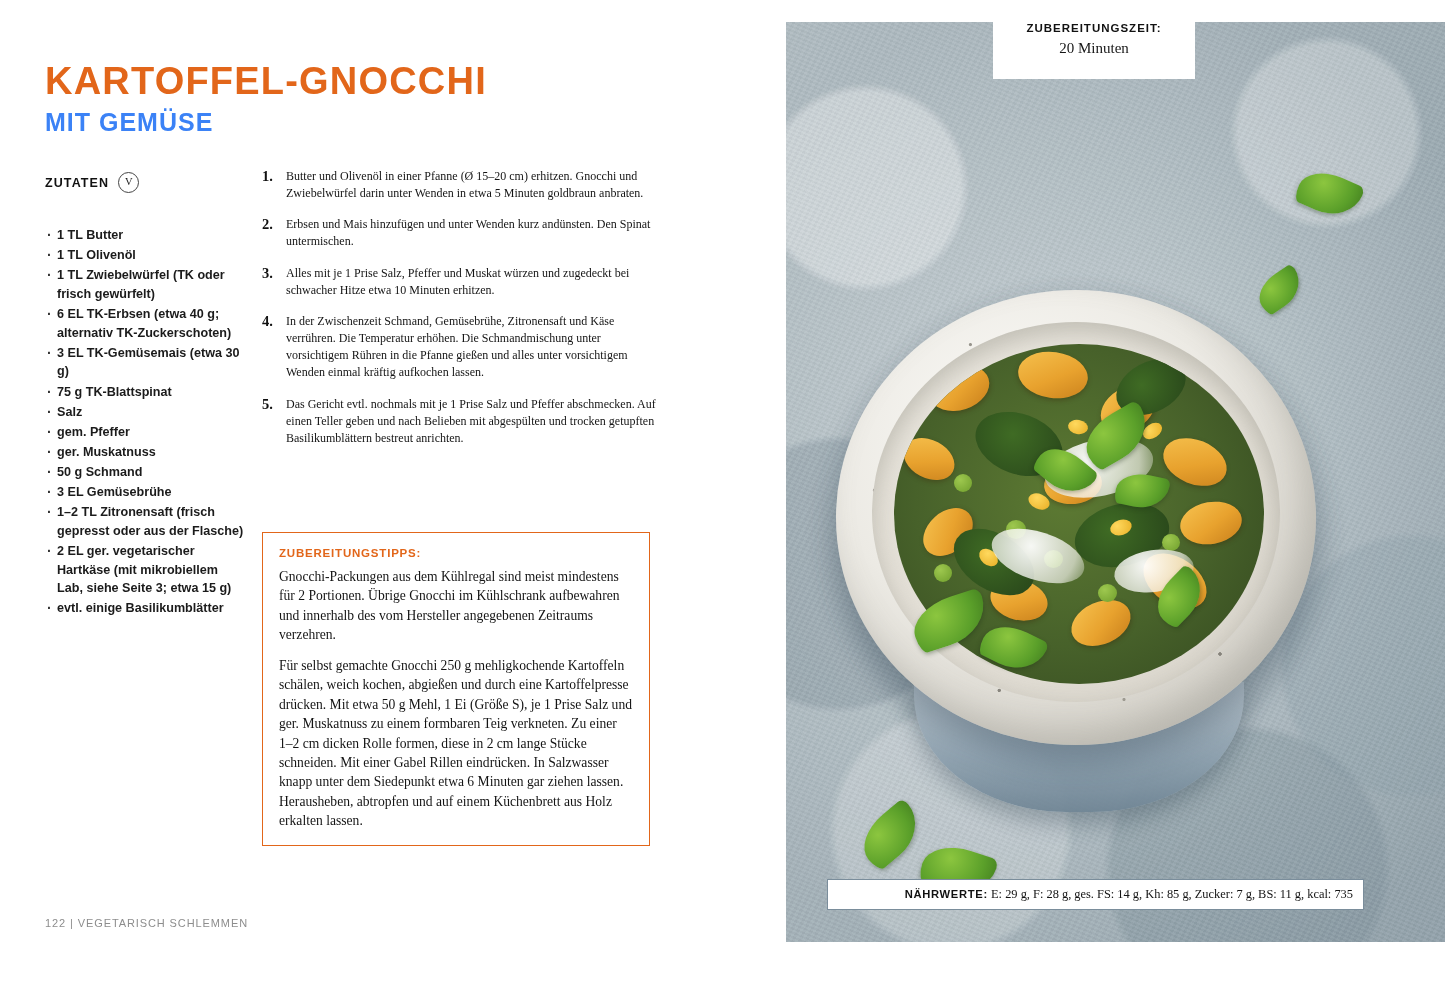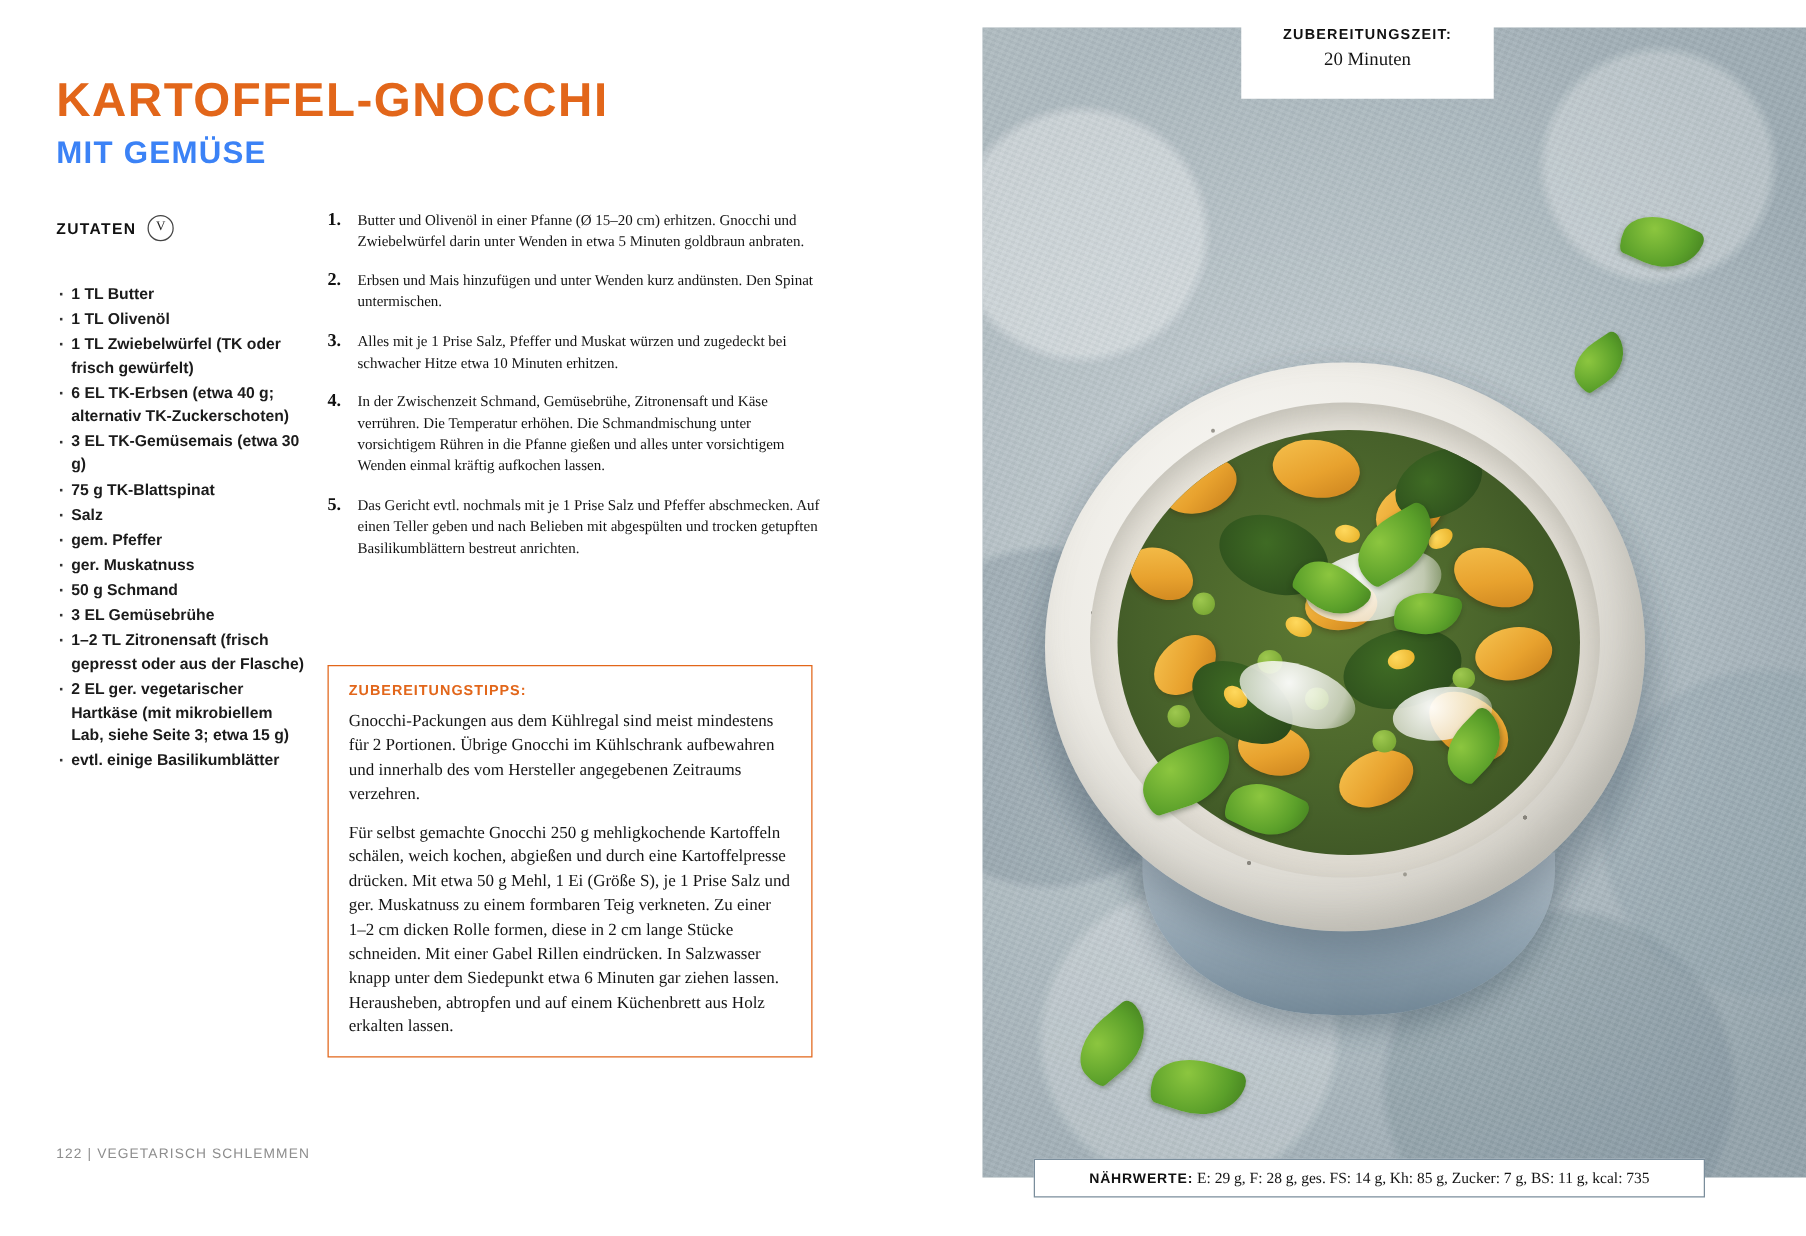--- a/index.html
+++ b/index.html
@@ -304,26 +304,25 @@
   }
 
   .nutrition-box {
     position: absolute;
     left: 827px; top: 879px;
     width: 537px;
     box-sizing: border-box;
     background: #ffffff;
     border: 1px solid #7a8d9b;
     padding: 7px 10px;
-    text-align: center;
+    text-align: right;
     font-family: "Liberation Serif", serif;
     font-size: 12.4px;
     color: #131313;
     white-space: nowrap;
-    margin-top: 48px;
   }
   .nutrition-box .nlabel {
     font-family: "Liberation Sans", sans-serif;
     font-weight: bold;
     font-size: 11.2px;
     letter-spacing: 0.7px;
     color: #111;
   }
 </style>
 </head>

